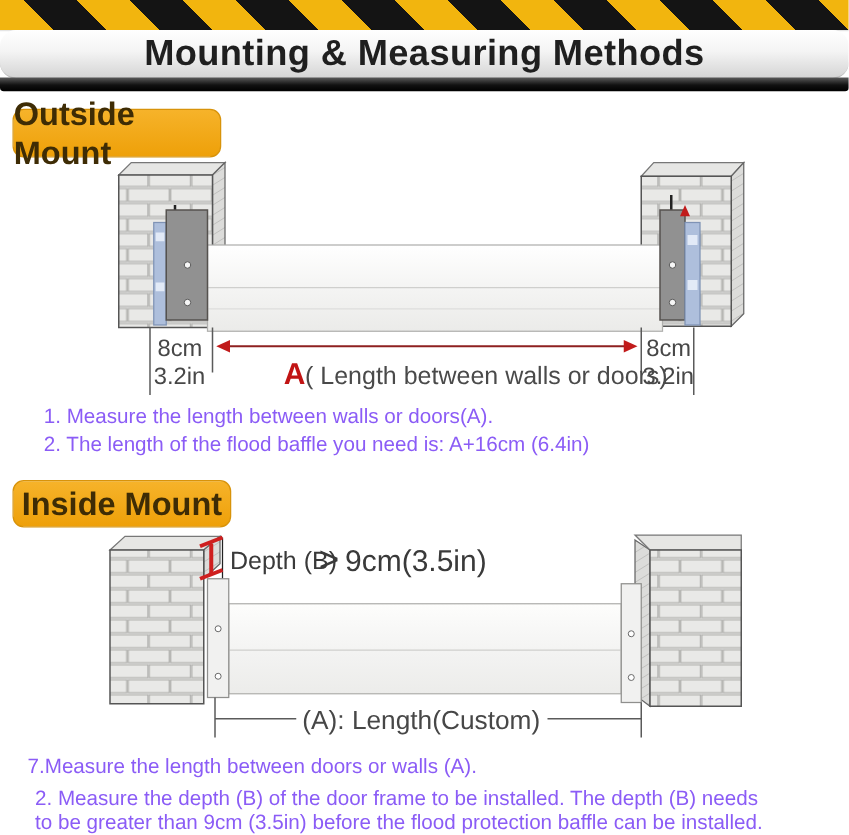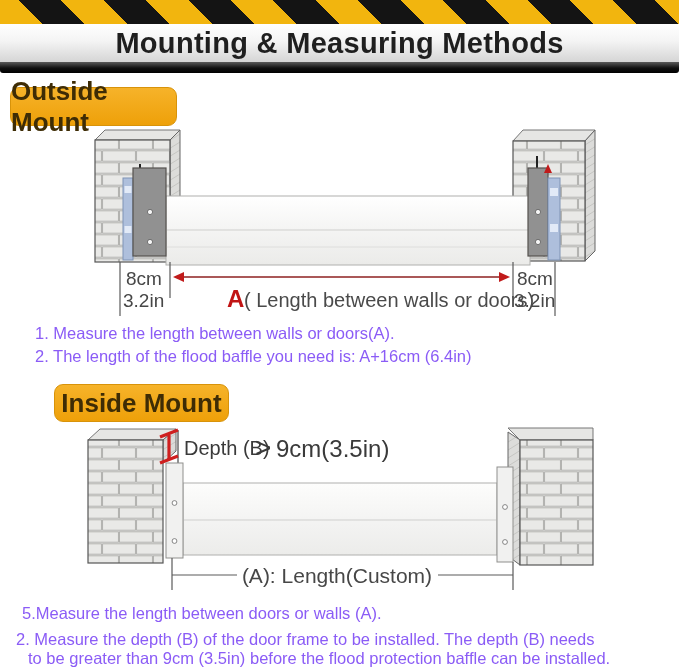--- a/index.html
+++ b/index.html
@@ -12,42 +12,42 @@
   
   .hazard{
     left:0;top:0;width:679px;height:24px;
     background:repeating-linear-gradient(45deg,#f2b50e 0 30px,#141414 30px 60px);
     border-bottom:1px solid #e5e5e5;
   }
   .titlebar{
     left:0;top:24px;width:679px;height:38px;
     background:linear-gradient(180deg,#ffffff 0%,#f4f4f4 45%,#d5d5d5 100%);
     border-bottom:1px solid #bdbdbd;
-    display:flex;align-items:center;justify-content:center;
+    display:flex;align-items:center;justify-content:center;border-radius:13px;
   }
   .title{
     font-size:29px;font-weight:700;color:#1f1f1f;letter-spacing:0.3px;
   }
   .darkbar{
     left:0;top:62px;width:679px;height:11px;
     background:linear-gradient(180deg,#5a5a5a 0%,#111 55%,#000 100%);
     border-radius:0 0 3px 3px;
   }
   
   .badge{
     background:linear-gradient(180deg,#f6b32a 0%,#eea009 100%);
     border:1px solid #d8930a;
     border-radius:9px;
     color:#3e2c05;
     display:flex;align-items:center;justify-content:center;
     font-size:26px;font-weight:600;
     box-sizing:border-box;
   }
   .badge-outside{left:10px;top:87px;width:167px;height:39px;}
-  .badge-inside{left:10px;top:384px;width:175px;height:38px;margin-left:44px;}
+  .badge-inside{left:10px;top:384px;width:175px;height:38px;}
   
   .step{
     color:#8b5cf6;font-size:16.5px;white-space:nowrap;line-height:19px;
   }
   svg text{font-family:"Liberation Sans", sans-serif;}
 </style>
 </head>
 <body>
 
 <div class="abs hazard"></div>
@@ -205,15 +205,15 @@
     <line x1="172" y1="152" x2="237" y2="152"></line>
     <line x1="438" y1="152" x2="513" y2="152"></line>
   </g>
   <text x="337" y="160" font-size="21" fill="#474747" text-anchor="middle">(A): Length(Custom)</text>
 
   <text x="184" y="32" font-size="20" fill="#3a3a3a">Depth (B)</text>
   <text x="255" y="34" font-size="28" fill="#3a3a3a">&gt;</text>
   <text x="276" y="34" font-size="24" fill="#3a3a3a">9cm(3.5in)</text>
 </svg>
 
-<div class="abs step" style="left:22px;top:604px">5.Measure the length between doors or walls (A).</div>
-<div class="abs step" style="left:16px;top:630px">2. Measure the depth (B) of the door frame to be installed. The depth (B) needs</div>
+<div class="abs step" style="left:22px;top:604px">7.Measure the length between doors or walls (A).</div>
+<div class="abs step" style="left:28px;top:630px">2. Measure the depth (B) of the door frame to be installed. The depth (B) needs</div>
 <div class="abs step" style="left:28px;top:649px">to be greater than 9cm (3.5in) before the flood protection baffle can be installed.</div>
 
 </body></html>

